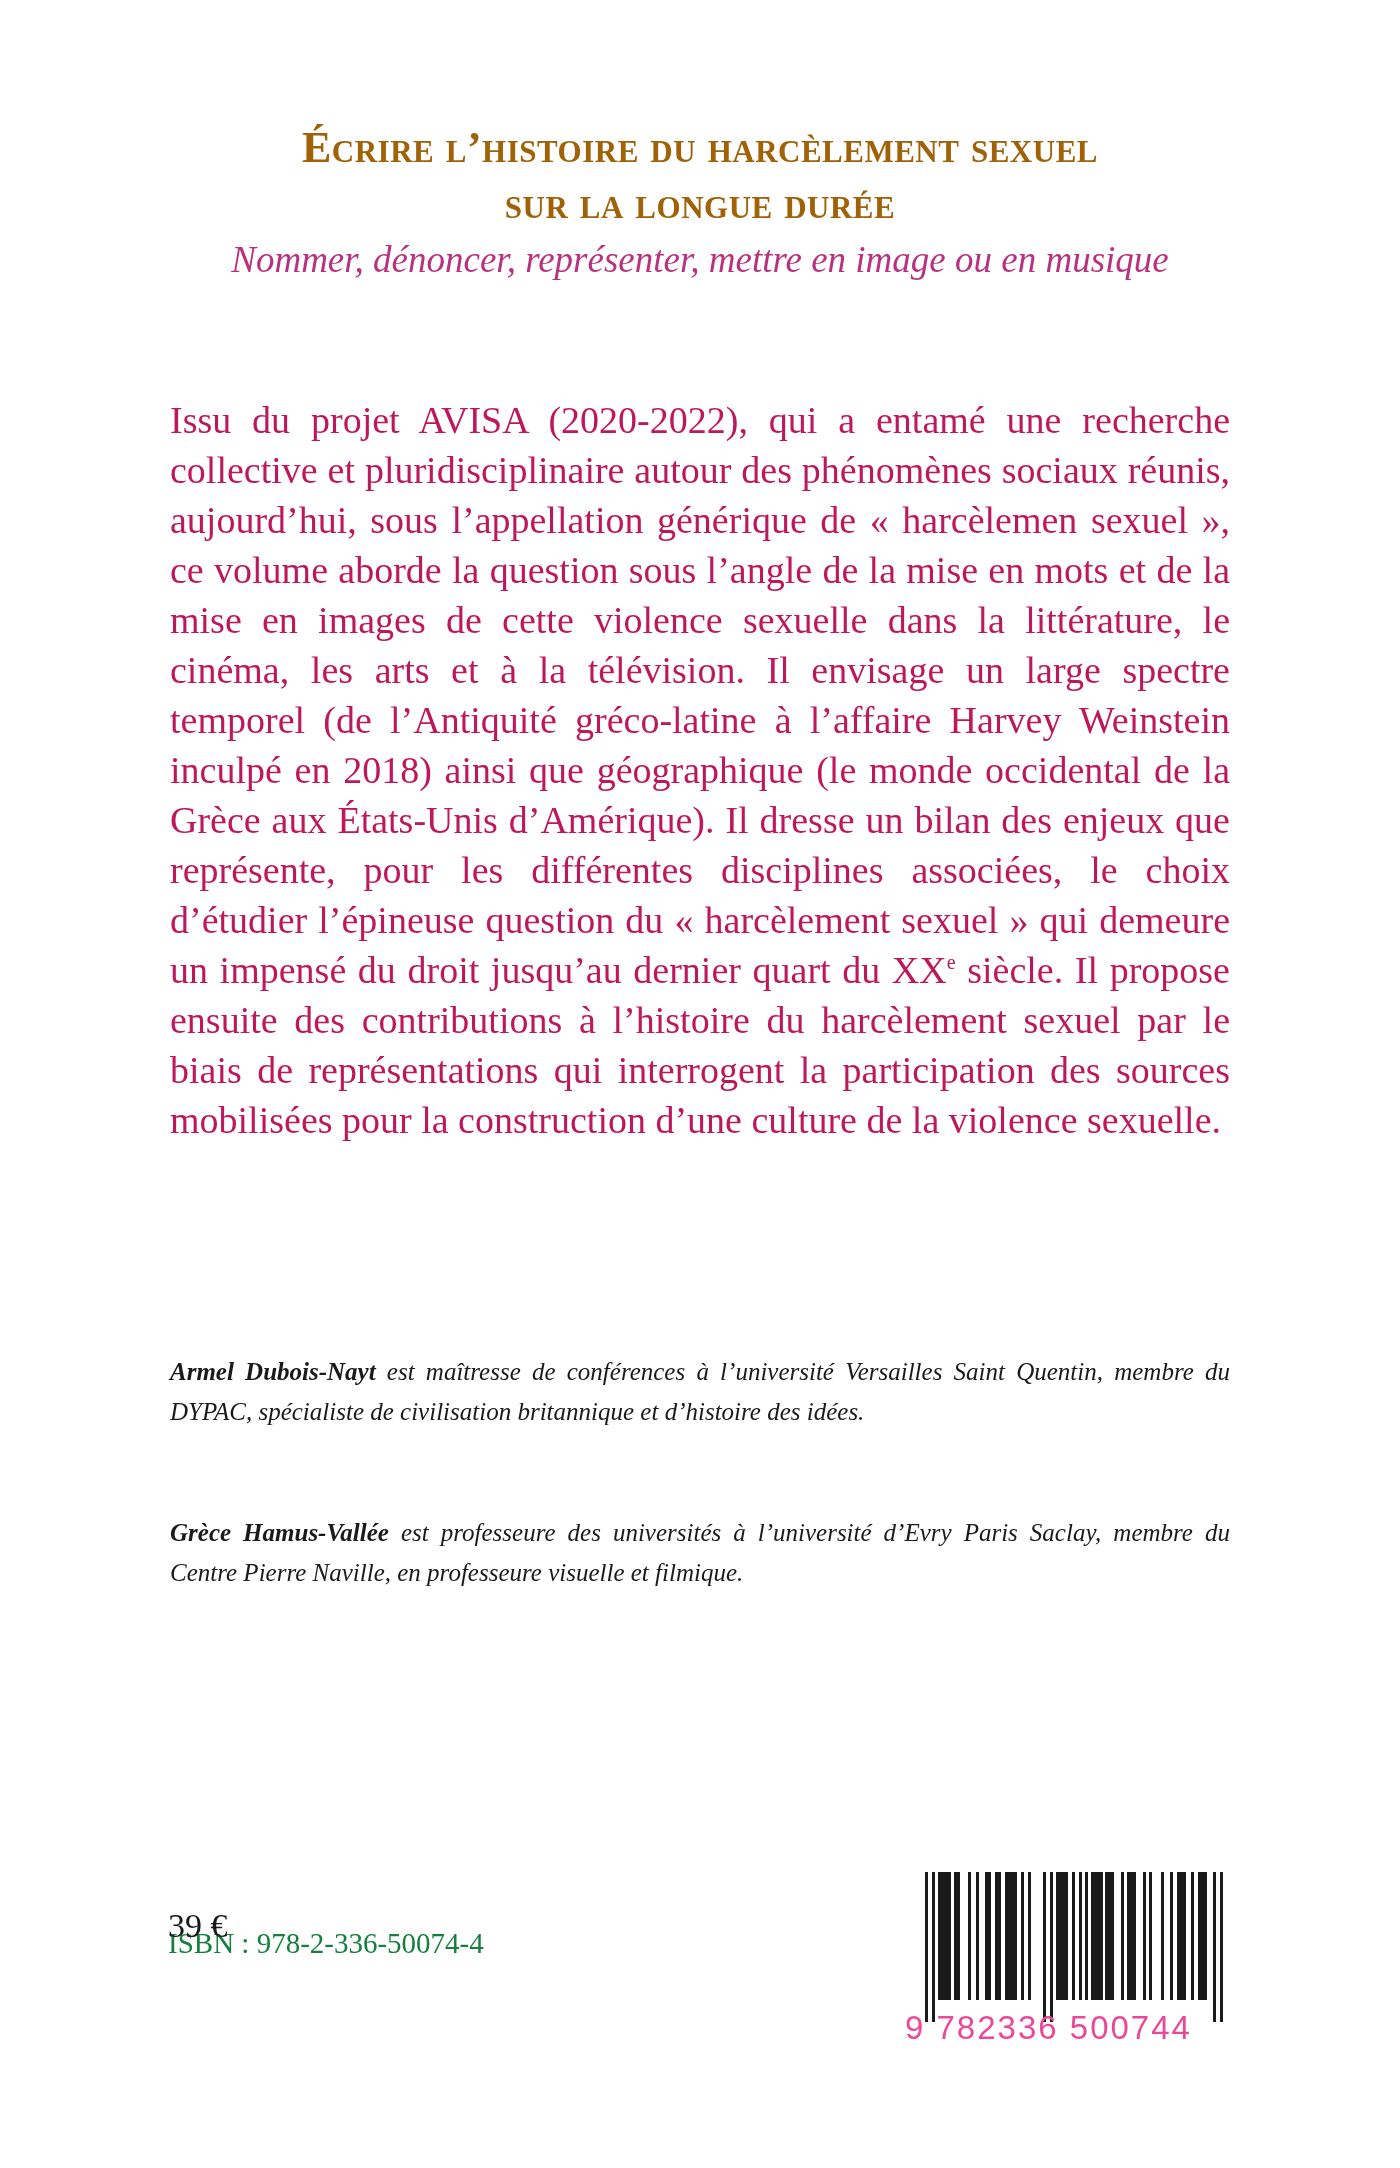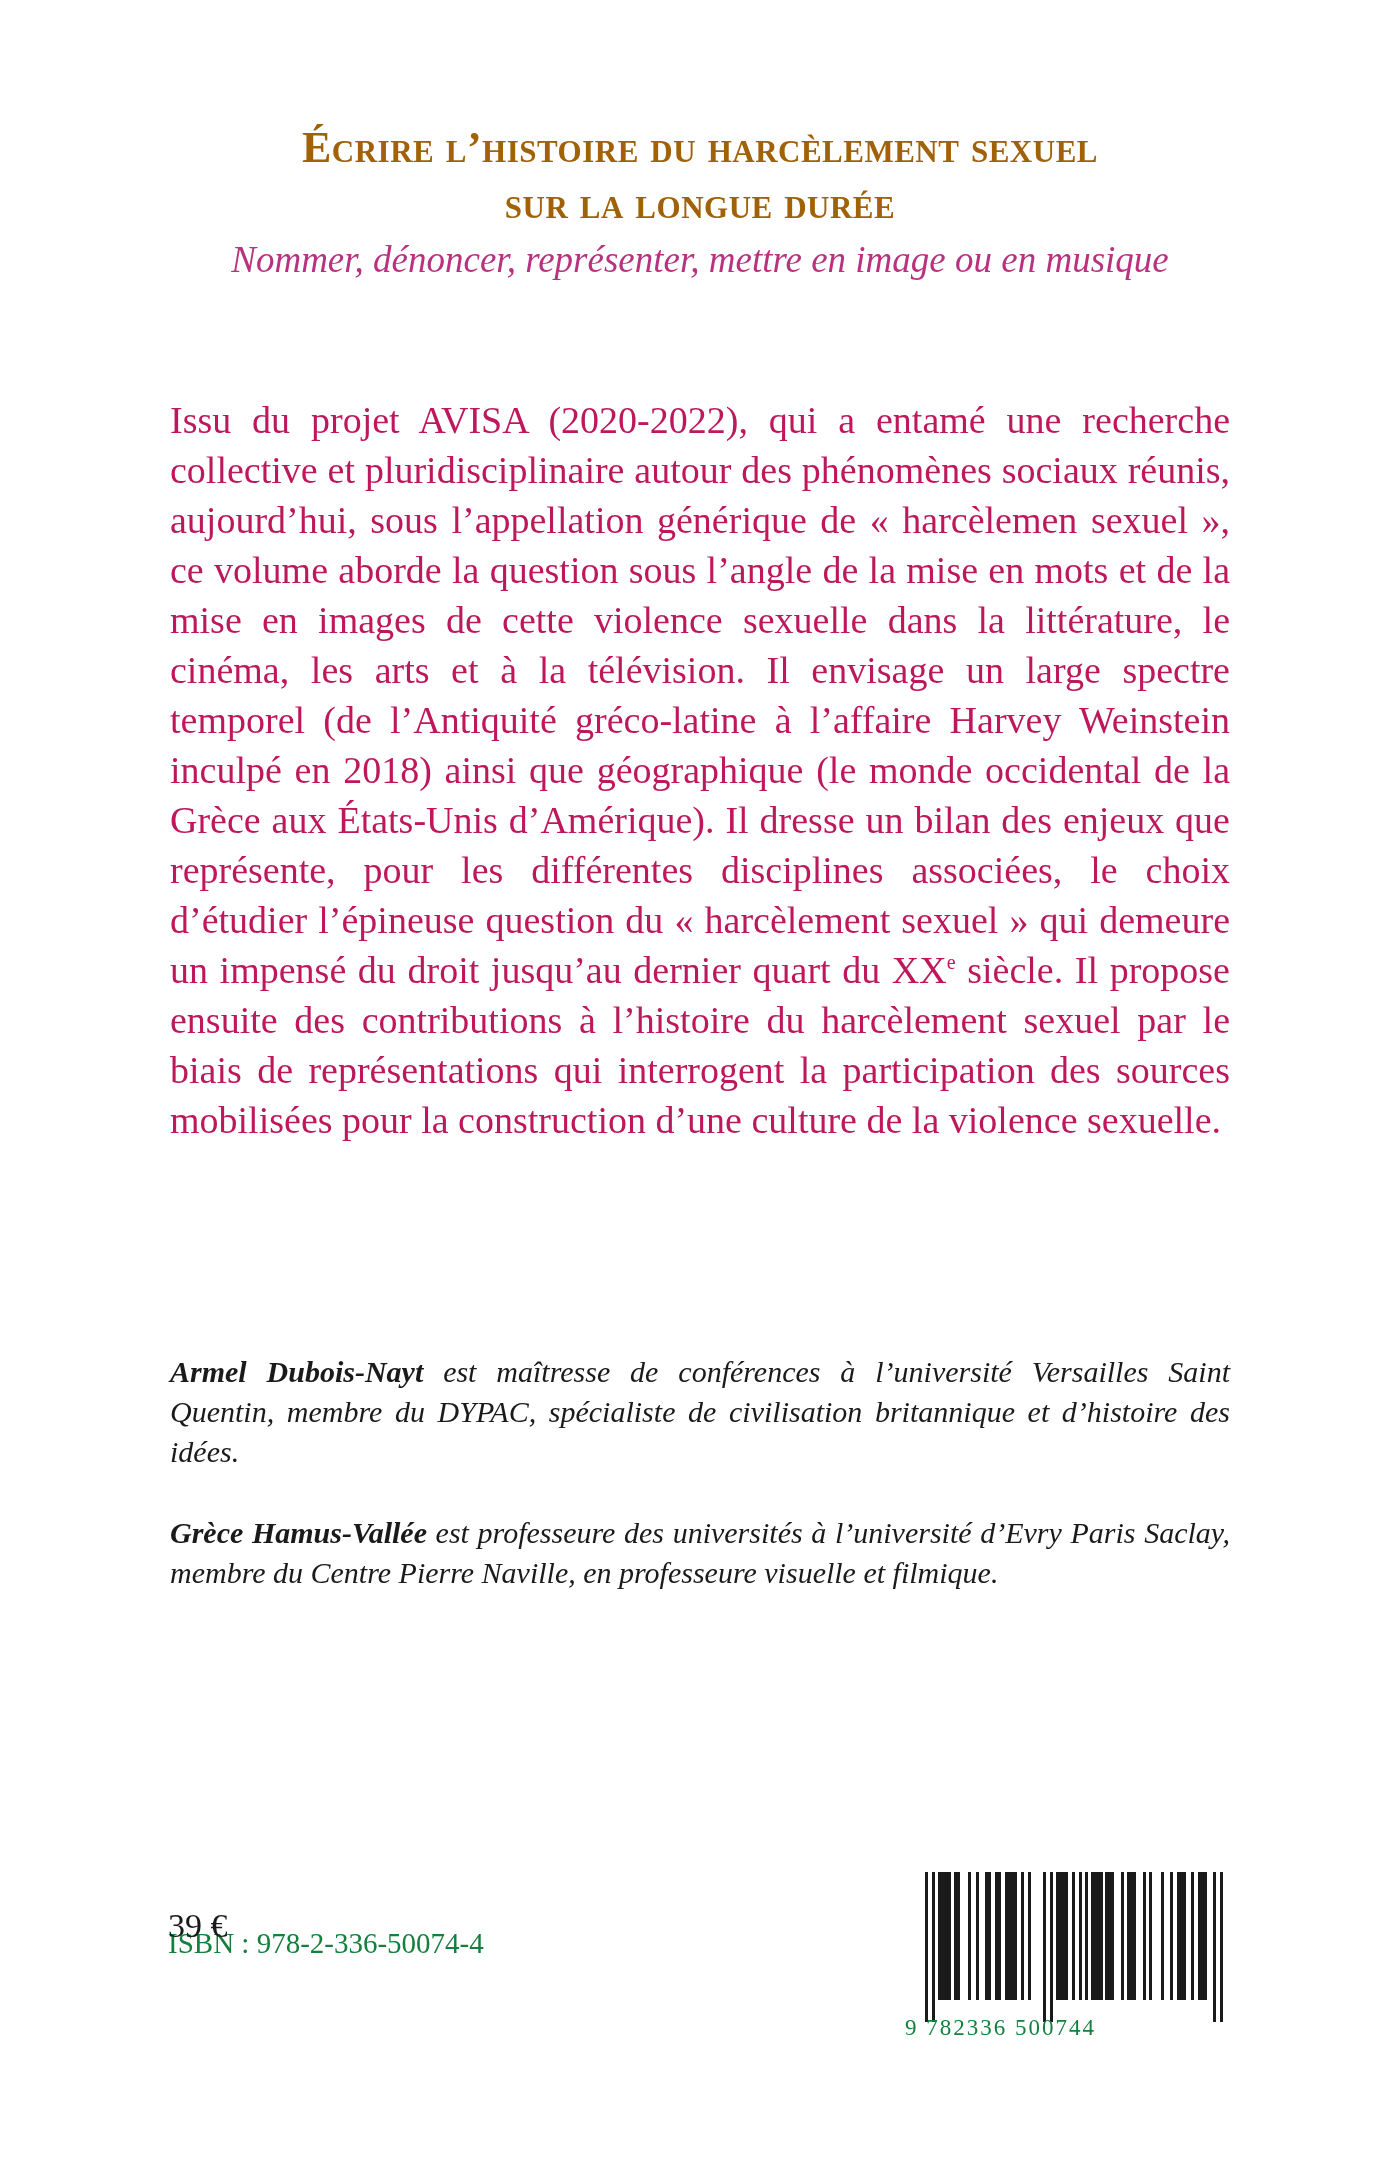--- a/index.html
+++ b/index.html
@@ -60,21 +60,21 @@
     .body-text sup {
       font-size: 20px;
       line-height: 0;
       vertical-align: super;
     }
     .bio {
       position: absolute;
       left: 170px;
       width: 1060px;
       font-style: italic;
-      font-size: 30px;
+      font-size: 25px;
       line-height: 40px;
       text-align: justify;
       color: #1a1a1a;
       margin: 0;
     }
     .bio .author {
       font-weight: bold;
     }
     .bio-1 { top: 1352px; }
     .bio-2 { top: 1513px; }
@@ -103,25 +103,25 @@
       height: 180px;
     }
     .barcode svg {
       display: block;
     }
     .barcode-digits {
       position: absolute;
       left: 0;
       top: 136px;
       width: 330px;
-      font-family: Liberation Serif, serif;
-      font-size: 23px;
+      font-family: Liberation Sans, sans-serif;
+      font-size: 33px;
       line-height: 40px;
       letter-spacing: 2px;
-      color: #15803d;
+      color: #ec4899;
       white-space: pre;
     }
   </style>
 </head>
 <body>
 
 <div class="page">
 
   <div class="title-block">
     <div class="title-line">Écrire l’histoire du harcèlement sexuel</div>

